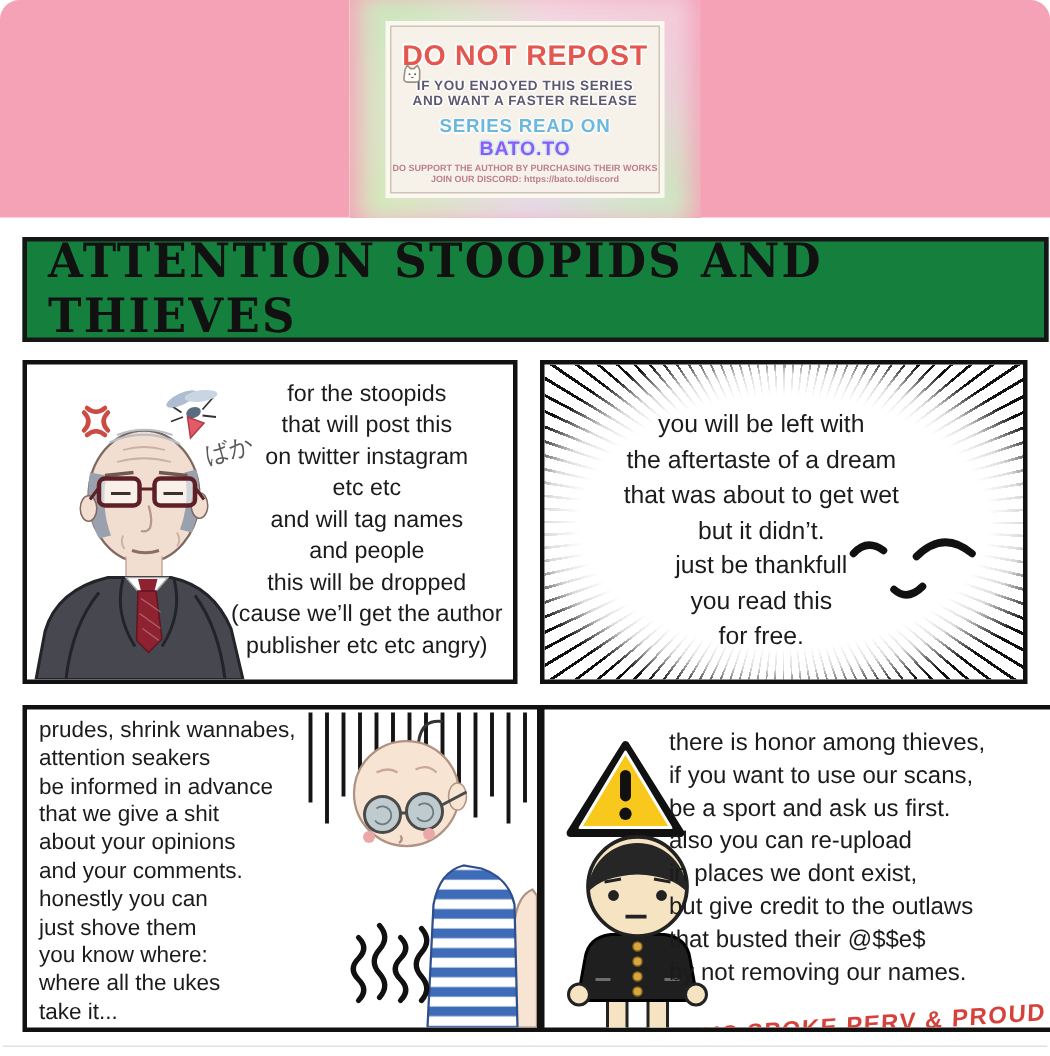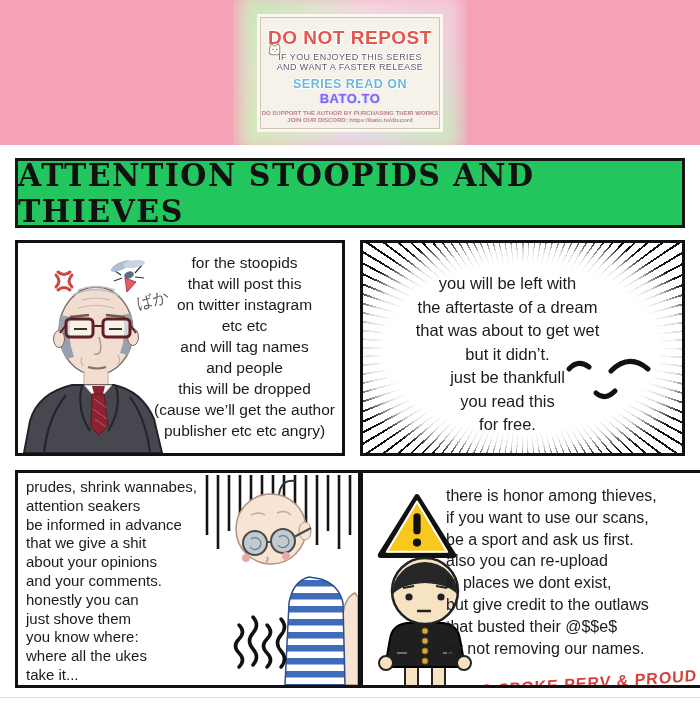--- a/index.html
+++ b/index.html
@@ -1,46 +1,46 @@
 <!DOCTYPE html>
 <html><head>
 <meta charset="utf-8">
 <style>
   html,body{margin:0;padding:0;}
   .page{position:relative;width:700px;height:704px;background:#ffffff;overflow:hidden;
-        font-family:"Liberation Sans",sans-serif;color:#1b1b1b;}
+        font-family:"Liberation Sans",sans-serif;color:#1b1b1b;border-radius:13px;}
 
   
   .header-band{position:absolute;left:0;top:0;width:700px;height:145px;background:#f5a2b7;}
   .banner-wrap{position:absolute;left:233px;top:0;width:234px;height:145px;
     background:
       radial-gradient(circle at 12% 8%,#cde6bd,transparent 42%),
       radial-gradient(circle at 88% 12%,#f3cdd9,transparent 46%),
       radial-gradient(circle at 8% 88%,#d3e8bb,transparent 46%),
       radial-gradient(circle at 92% 82%,#cfe5c2,transparent 42%),
       radial-gradient(circle at 50% 50%,#f0d7e6,transparent 72%),
       linear-gradient(135deg,#e9f0d8,#f5d9e6 45%,#e4d9f0 70%,#dcedd0);
     box-shadow:inset 14px 0 16px -8px #f5a2b7, inset -14px 0 16px -8px #f5a2b7;
     display:flex;align-items:center;justify-content:center;}
   .banner-card{position:relative;width:180px;height:112px;background:#f6f1e9;
     border:1px solid #cfc5b4;box-shadow:0 0 0 3px #fbf8f2;text-align:center;box-sizing:border-box;}
   .cat-icon{position:absolute;left:6px;top:24px;}
   .bn-title{margin-top:9px;font-size:19px;font-weight:bold;letter-spacing:.5px;color:#e4574f;
     text-shadow:-1px 0 #fff,1px 0 #fff,0 -1px #fff,0 1px #fff,1px 1px #fff,-1px -1px #fff;}
-  .bn-enjoy{margin-top:3px;font-size:9px;font-weight:normal;line-height:10.5px;letter-spacing:.4px;
+  .bn-enjoy{margin-top:3px;font-size:9px;font-weight:bold;line-height:10.5px;letter-spacing:.4px;
     color:#5c5870;text-shadow:-1px 0 #fff,1px 0 #fff,0 -1px #fff,0 1px #fff;white-space:pre-line;}
   .bn-read{margin-top:4px;font-size:12.5px;font-weight:bold;letter-spacing:.5px;color:#6cb8dc;
     text-shadow:-1px 0 #fff,1px 0 #fff,0 -1px #fff,0 1px #fff;}
   .bn-site{font-size:13px;font-weight:bold;letter-spacing:.5px;color:#8b5cf6;
     text-shadow:-1px 0 #cfe8f4,1px 0 #cfe8f4,0 -1px #cfe8f4,0 1px #cfe8f4;}
   .bn-small{margin-top:4px;font-size:6px;line-height:7.5px;color:#bd7f8d;font-weight:bold;white-space:pre-line;}
 
   
   .title-box{position:absolute;left:15px;top:158px;width:664px;height:64px;border:3px solid #161616;
-    display:flex;align-items:center;justify-content:center;background:#22c55e;}
+    display:flex;align-items:center;justify-content:center;background:#15803d;padding-left:14px;}
   .title-text{font-family:"DejaVu Serif","Liberation Serif",serif;font-weight:bold;font-size:30px;
     letter-spacing:1.5px;color:#111;transform:scaleY(1.05);}
 
   
   .panel{position:absolute;background:#fff;border:3px solid #111;overflow:hidden;}
   .p1{left:15px;top:240px;width:324px;height:210px;}
   .p2{left:360px;top:240px;width:319px;height:210px;}
   .p3{left:15px;top:470px;width:324px;height:212px;padding-left:16px;}
   .p4{left:360px;top:470px;width:319px;height:212px;padding-left:20px;}
 

